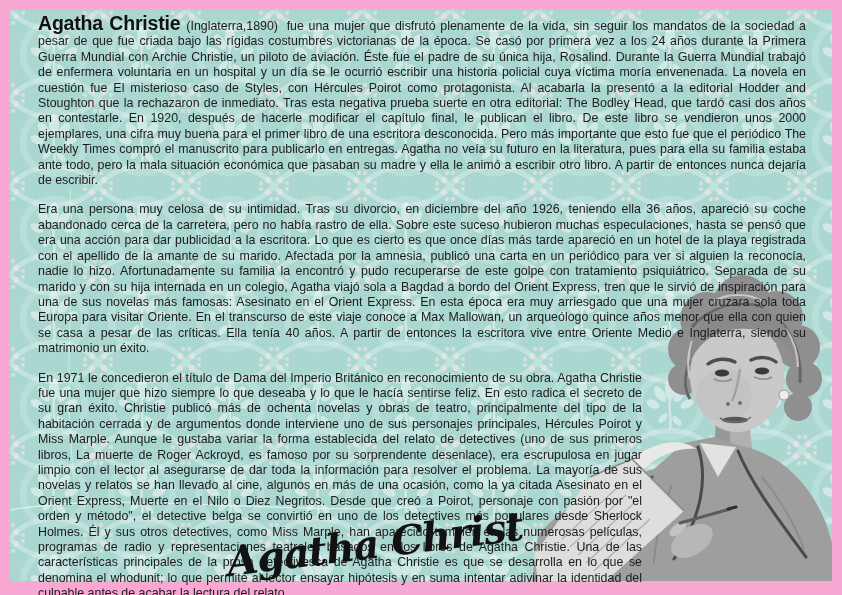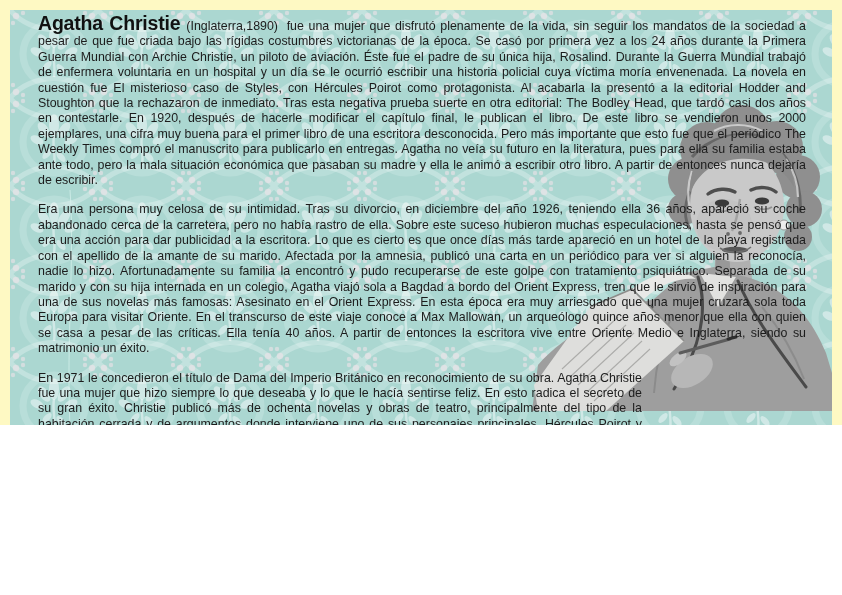--- a/index.html
+++ b/index.html
@@ -1,17 +1,17 @@
 <!DOCTYPE html>
 <html lang="es"><head>
 <meta charset="utf-8">
 <style>
   html,body{margin:0;padding:0;background:#ffffff;}
   .page{
-    position:relative;width:842px;height:425px;background:#fef9c3;overflow:hidden;
+    position:relative;width:842px;height:595px;background:#f9a8d4;overflow:hidden;
     font-family:"Liberation Sans",sans-serif;
   }
   
   .wallpaper{position:absolute;left:10px;top:10px;width:822px;height:571px;background:#a8d6d0;}
   .wallpaper svg{position:absolute;left:0;top:0;}
   
   .content{
     position:absolute;z-index:2;left:38px;top:16px;width:768px;
     color:#1c1c1c;font-size:12.4px;line-height:15.4px;text-align:justify;
   }

